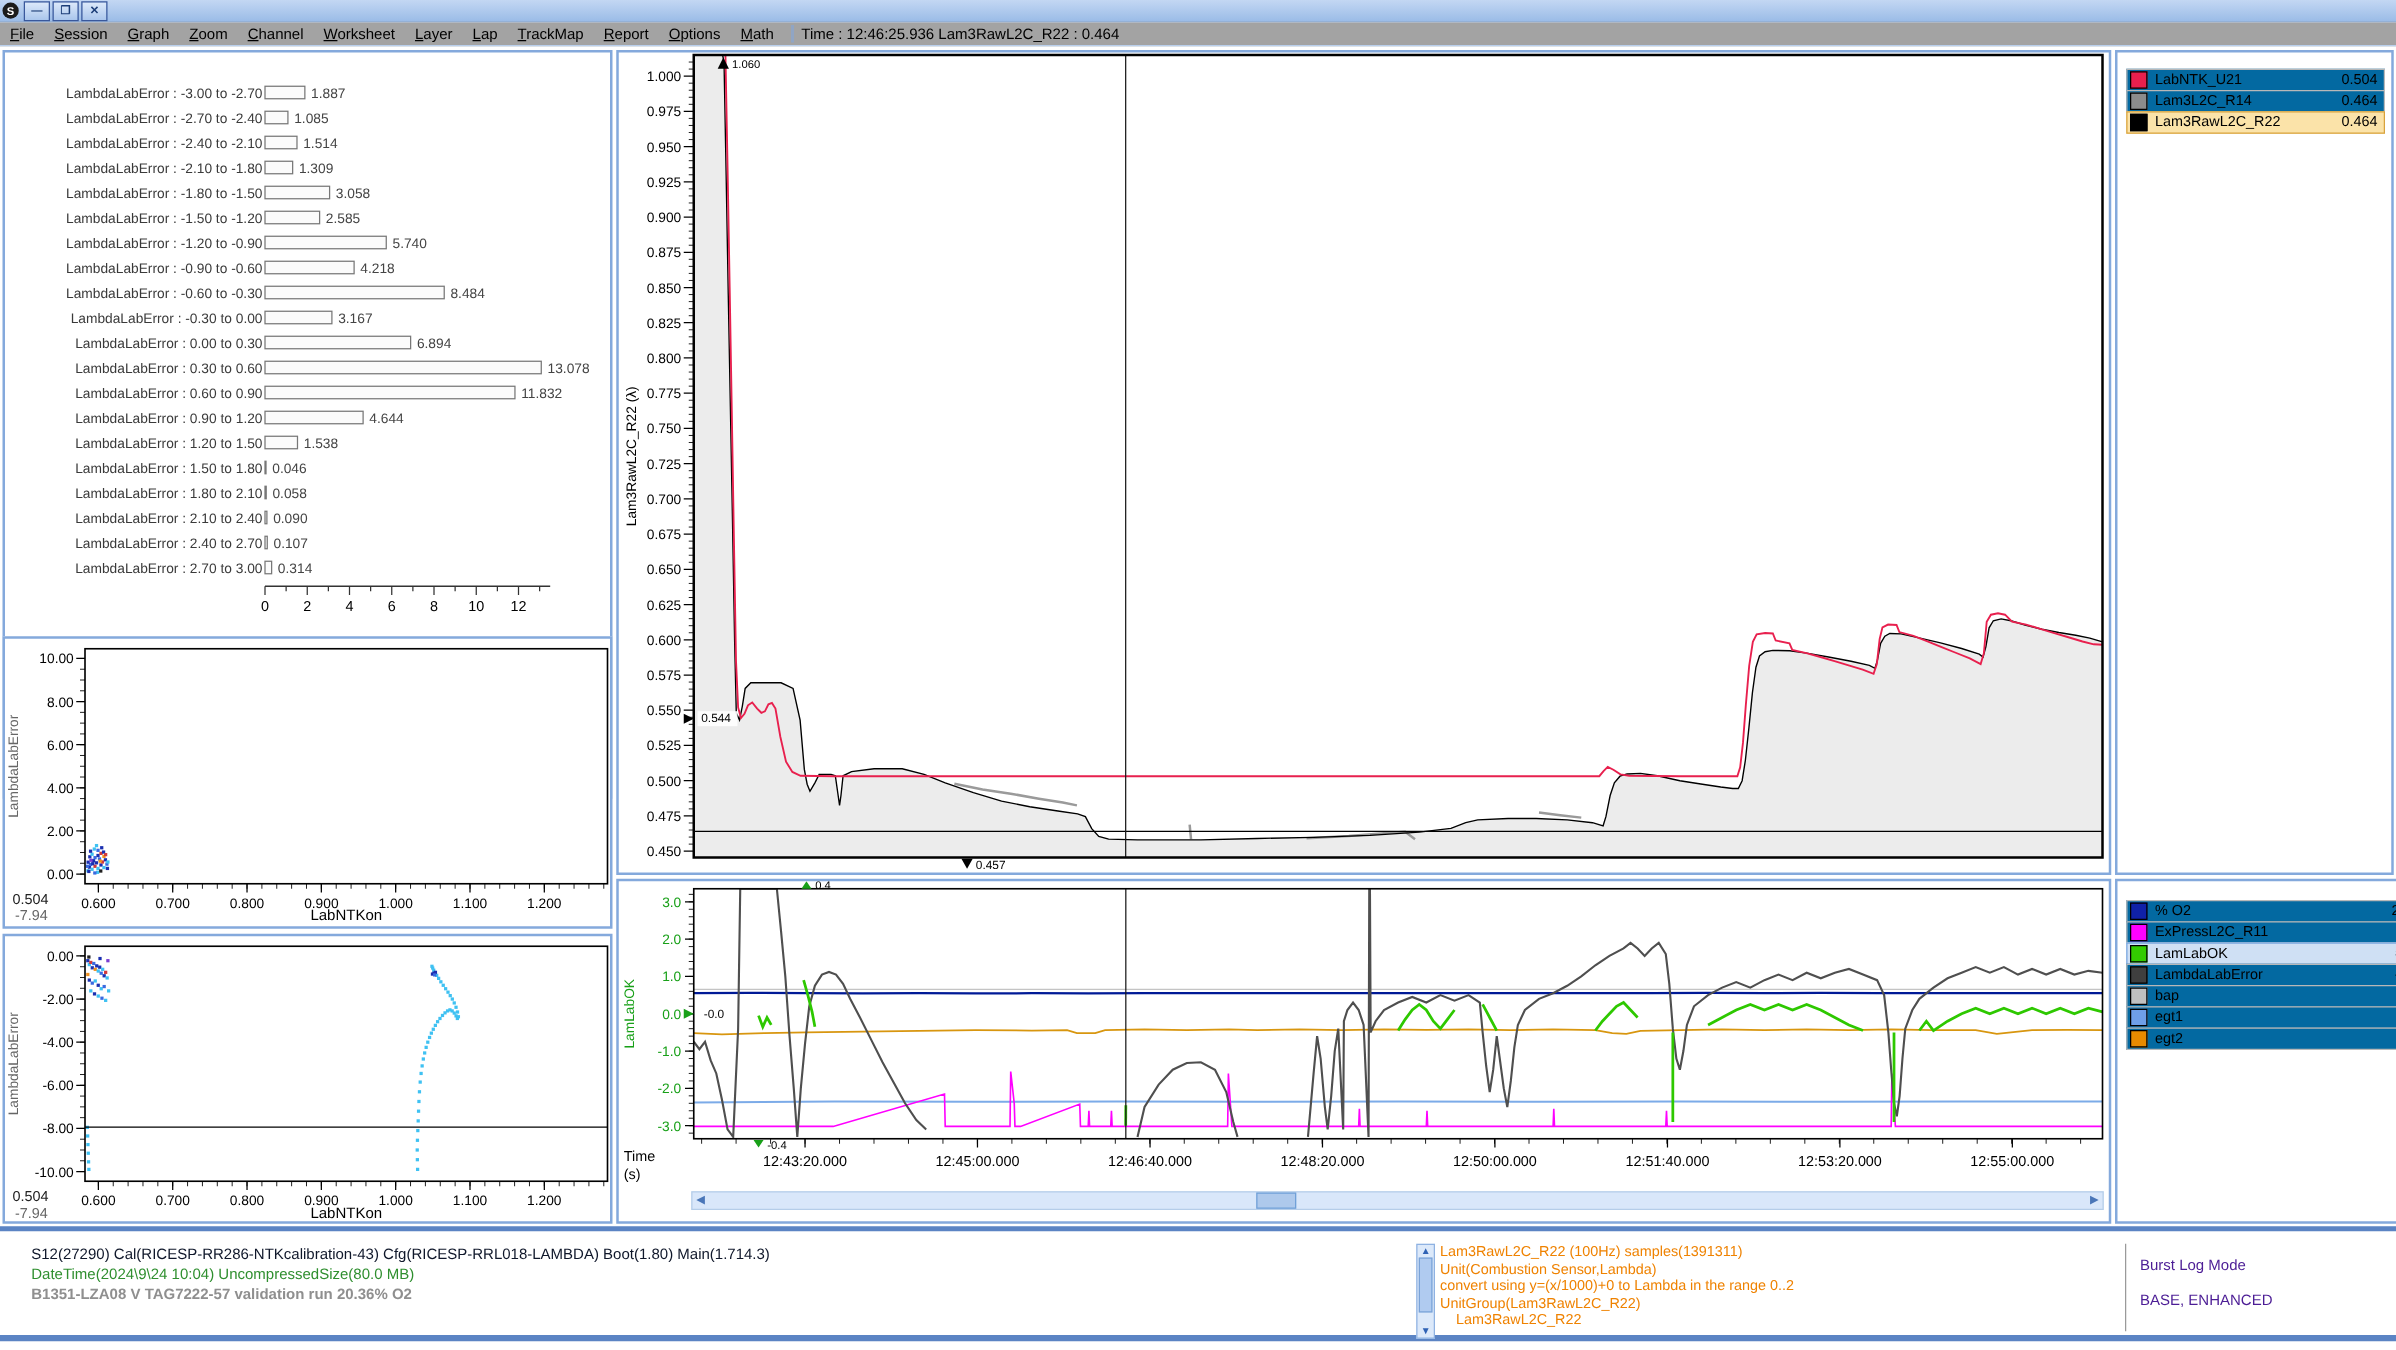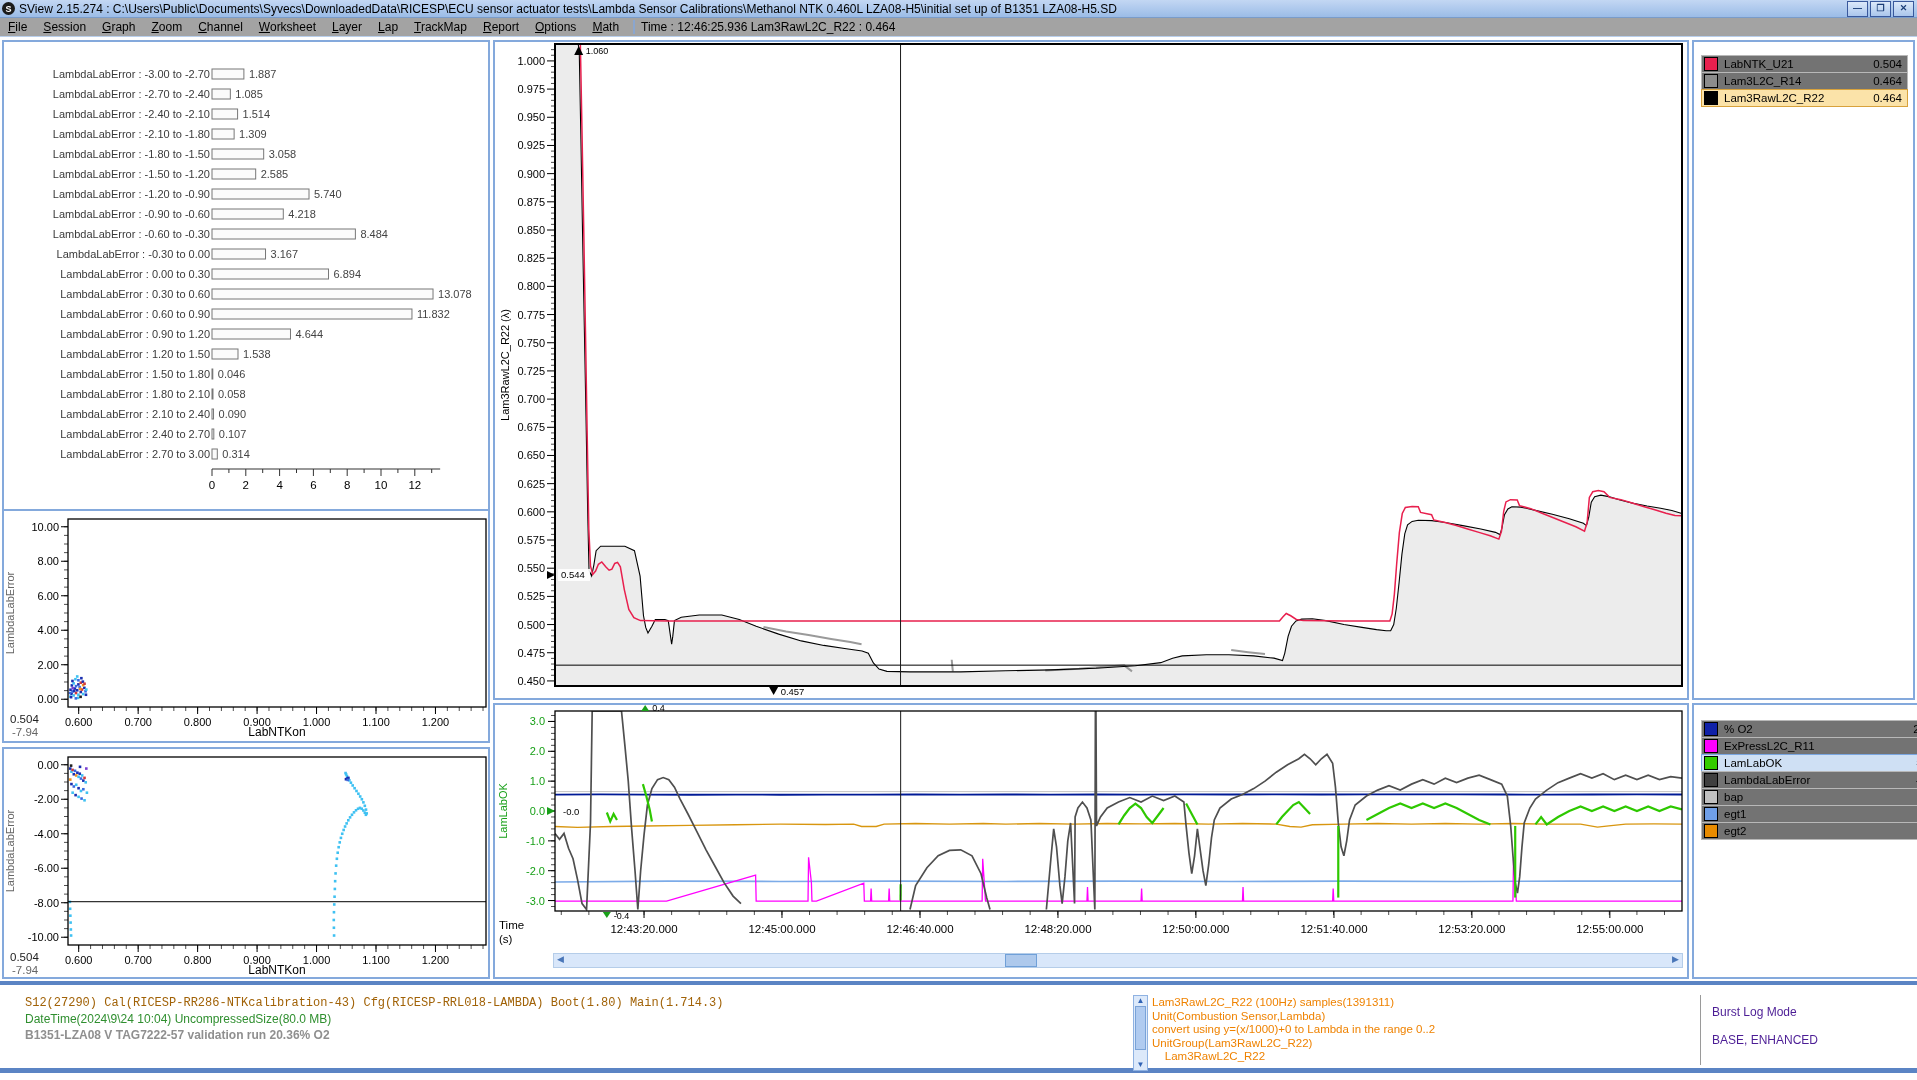--- a/index.html
+++ b/index.html
@@ -19,21 +19,21 @@
   .menubar{position:absolute;left:0;top:18px;width:1917px;height:18px;
     background:#a3a3a3;border-bottom:1px solid #b9cfec;display:flex;
     align-items:center;font-size:12px;color:#000;}
   .menu-item{padding:0 8px;}
   .menu-item u{text-decoration:underline;}
   .menu-sep{width:0;height:14px;border-left:1px solid #8aa6cf;border-right:1px solid #8aa6cf;margin:0 6px;}
   .panel{position:absolute;background:#fff;border:2px solid #84a9dc;box-sizing:border-box;}
   svg{display:block;}
   .legend-rows{position:absolute;left:7px;right:5px;top:14px;font-size:11.5px;}
   .legend-row{display:flex;align-items:center;height:16px;border:1px solid #b8b8b8;
-    margin-top:-1px;background:#737373;padding:0 2px;}
+    margin-top:-1px;background:#0369a1;padding:0 2px;}
   .legend-row.hl-orange{background:#fbe3a9;border-color:#d8a23c;}
   .legend-row.hl-blue{background:#cfe0f4;border-color:#7aa6e0;}
   .legend-swatch{width:12px;height:12px;border:1px solid #000;margin-right:6px;flex-shrink:0;}
   .legend-label{flex:1;white-space:nowrap;}
   .legend-value{text-align:right;padding-right:3px;}
   .hscroll{position:absolute;height:13px;background:#d9e7fa;border:1px solid #b5cde9;}
   .hscroll .thumb{position:absolute;top:0;height:11px;background:#aec9ec;border:1px solid #70a0d8;}
   .scroll-arrow{position:absolute;top:0;width:13px;height:11px;color:#4a76b8;font-size:9px;
     line-height:11px;text-align:center;}
   .vscroll{position:absolute;width:13px;background:#dce9fa;border:1px solid #8fb2e2;}
@@ -45,21 +45,20 @@
   .status-mid{position:absolute;left:1152px;top:996px;font-size:11.5px;line-height:13.5px;
     color:#ef8200;white-space:pre;}
   .status-right{position:absolute;left:1712px;top:998px;font-size:12px;color:#4c1d95;line-height:28px;}
   .status-divider{position:absolute;left:1700px;top:995px;width:1px;height:70px;background:#9a9a9a;}
 </style>
 </head>
 <body>
 
 <div class="titlebar">
   <span class="app-icon">S</span>
-  <span class="title-text">SView 2.15.274  :  C:\Users\Public\Documents\Syvecs\DownloadedData\RICESP\ECU sensor actuator tests\Lambda Sensor Calibrations\Methanol NTK 0.460L LZA08-H5\initial set up of B1351 LZA08-H5.SD</span>
   <span class="win-btns">
     <span class="win-btn">—</span>
     <span class="win-btn">❐</span>
     <span class="win-btn">✕</span>
   </span>
 </div>
 
 <div class="menubar">
   <span id="menu-items"><span class="menu-item"><u>F</u>ile</span><span class="menu-item"><u>S</u>ession</span><span class="menu-item"><u>G</u>raph</span><span class="menu-item"><u>Z</u>oom</span><span class="menu-item"><u>C</u>hannel</span><span class="menu-item"><u>W</u>orksheet</span><span class="menu-item"><u>L</u>ayer</span><span class="menu-item"><u>L</u>ap</span><span class="menu-item"><u>T</u>rackMap</span><span class="menu-item"><u>R</u>eport</span><span class="menu-item"><u>O</u>ptions</span><span class="menu-item"><u>M</u>ath</span></span>
   <span class="menu-sep"></span>
@@ -845,21 +844,21 @@
         <span class="legend-label">egt2</span>
         <span class="legend-value">78</span>
       </div>
     </div>
 </div>
 
 <div class="blue-strip" style="top:981px;height:4px;"></div>
 <div class="blue-strip" style="top:1068px;height:5px;"></div>
 
 <div class="status-left" id="status-left">
-    <div style="color: #a16207; font-family: Liberation Mono, monospace;">S12(27290) Cal(RICESP-RR286-NTKcalibration-43) Cfg(RICESP-RRL018-LAMBDA) Boot(1.80) Main(1.714.3)</div>
+    <div style="color: #0f172a;">S12(27290) Cal(RICESP-RR286-NTKcalibration-43) Cfg(RICESP-RRL018-LAMBDA) Boot(1.80) Main(1.714.3)</div>
     <div style="color: rgb(47, 143, 47);">DateTime(2024\9\24 10:04) UncompressedSize(80.0 MB)</div>
     <div style="color: rgb(143, 143, 143); font-weight: bold;">B1351-LZA08 V TAG7222-57 validation run 20.36% O2</div>
   </div>
 
 <div class="vscroll" id="mini-vscroll" style="left:1133px;top:995px;height:74px;">
   <span class="varrow" style="top:0;">▲</span>
   <span class="vthumb" style="top:10px;height:42px;"></span>
   <span class="varrow" style="bottom:0;">▼</span>
 </div>
 <div class="status-mid" id="status-mid"><div>Lam3RawL2C_R22 (100Hz) samples(1391311)</div><div>Unit(Combustion Sensor,Lambda)</div><div>convert using y=(x/1000)+0 to Lambda in the range 0..2</div><div>UnitGroup(Lam3RawL2C_R22)</div><div>    Lam3RawL2C_R22</div></div>

